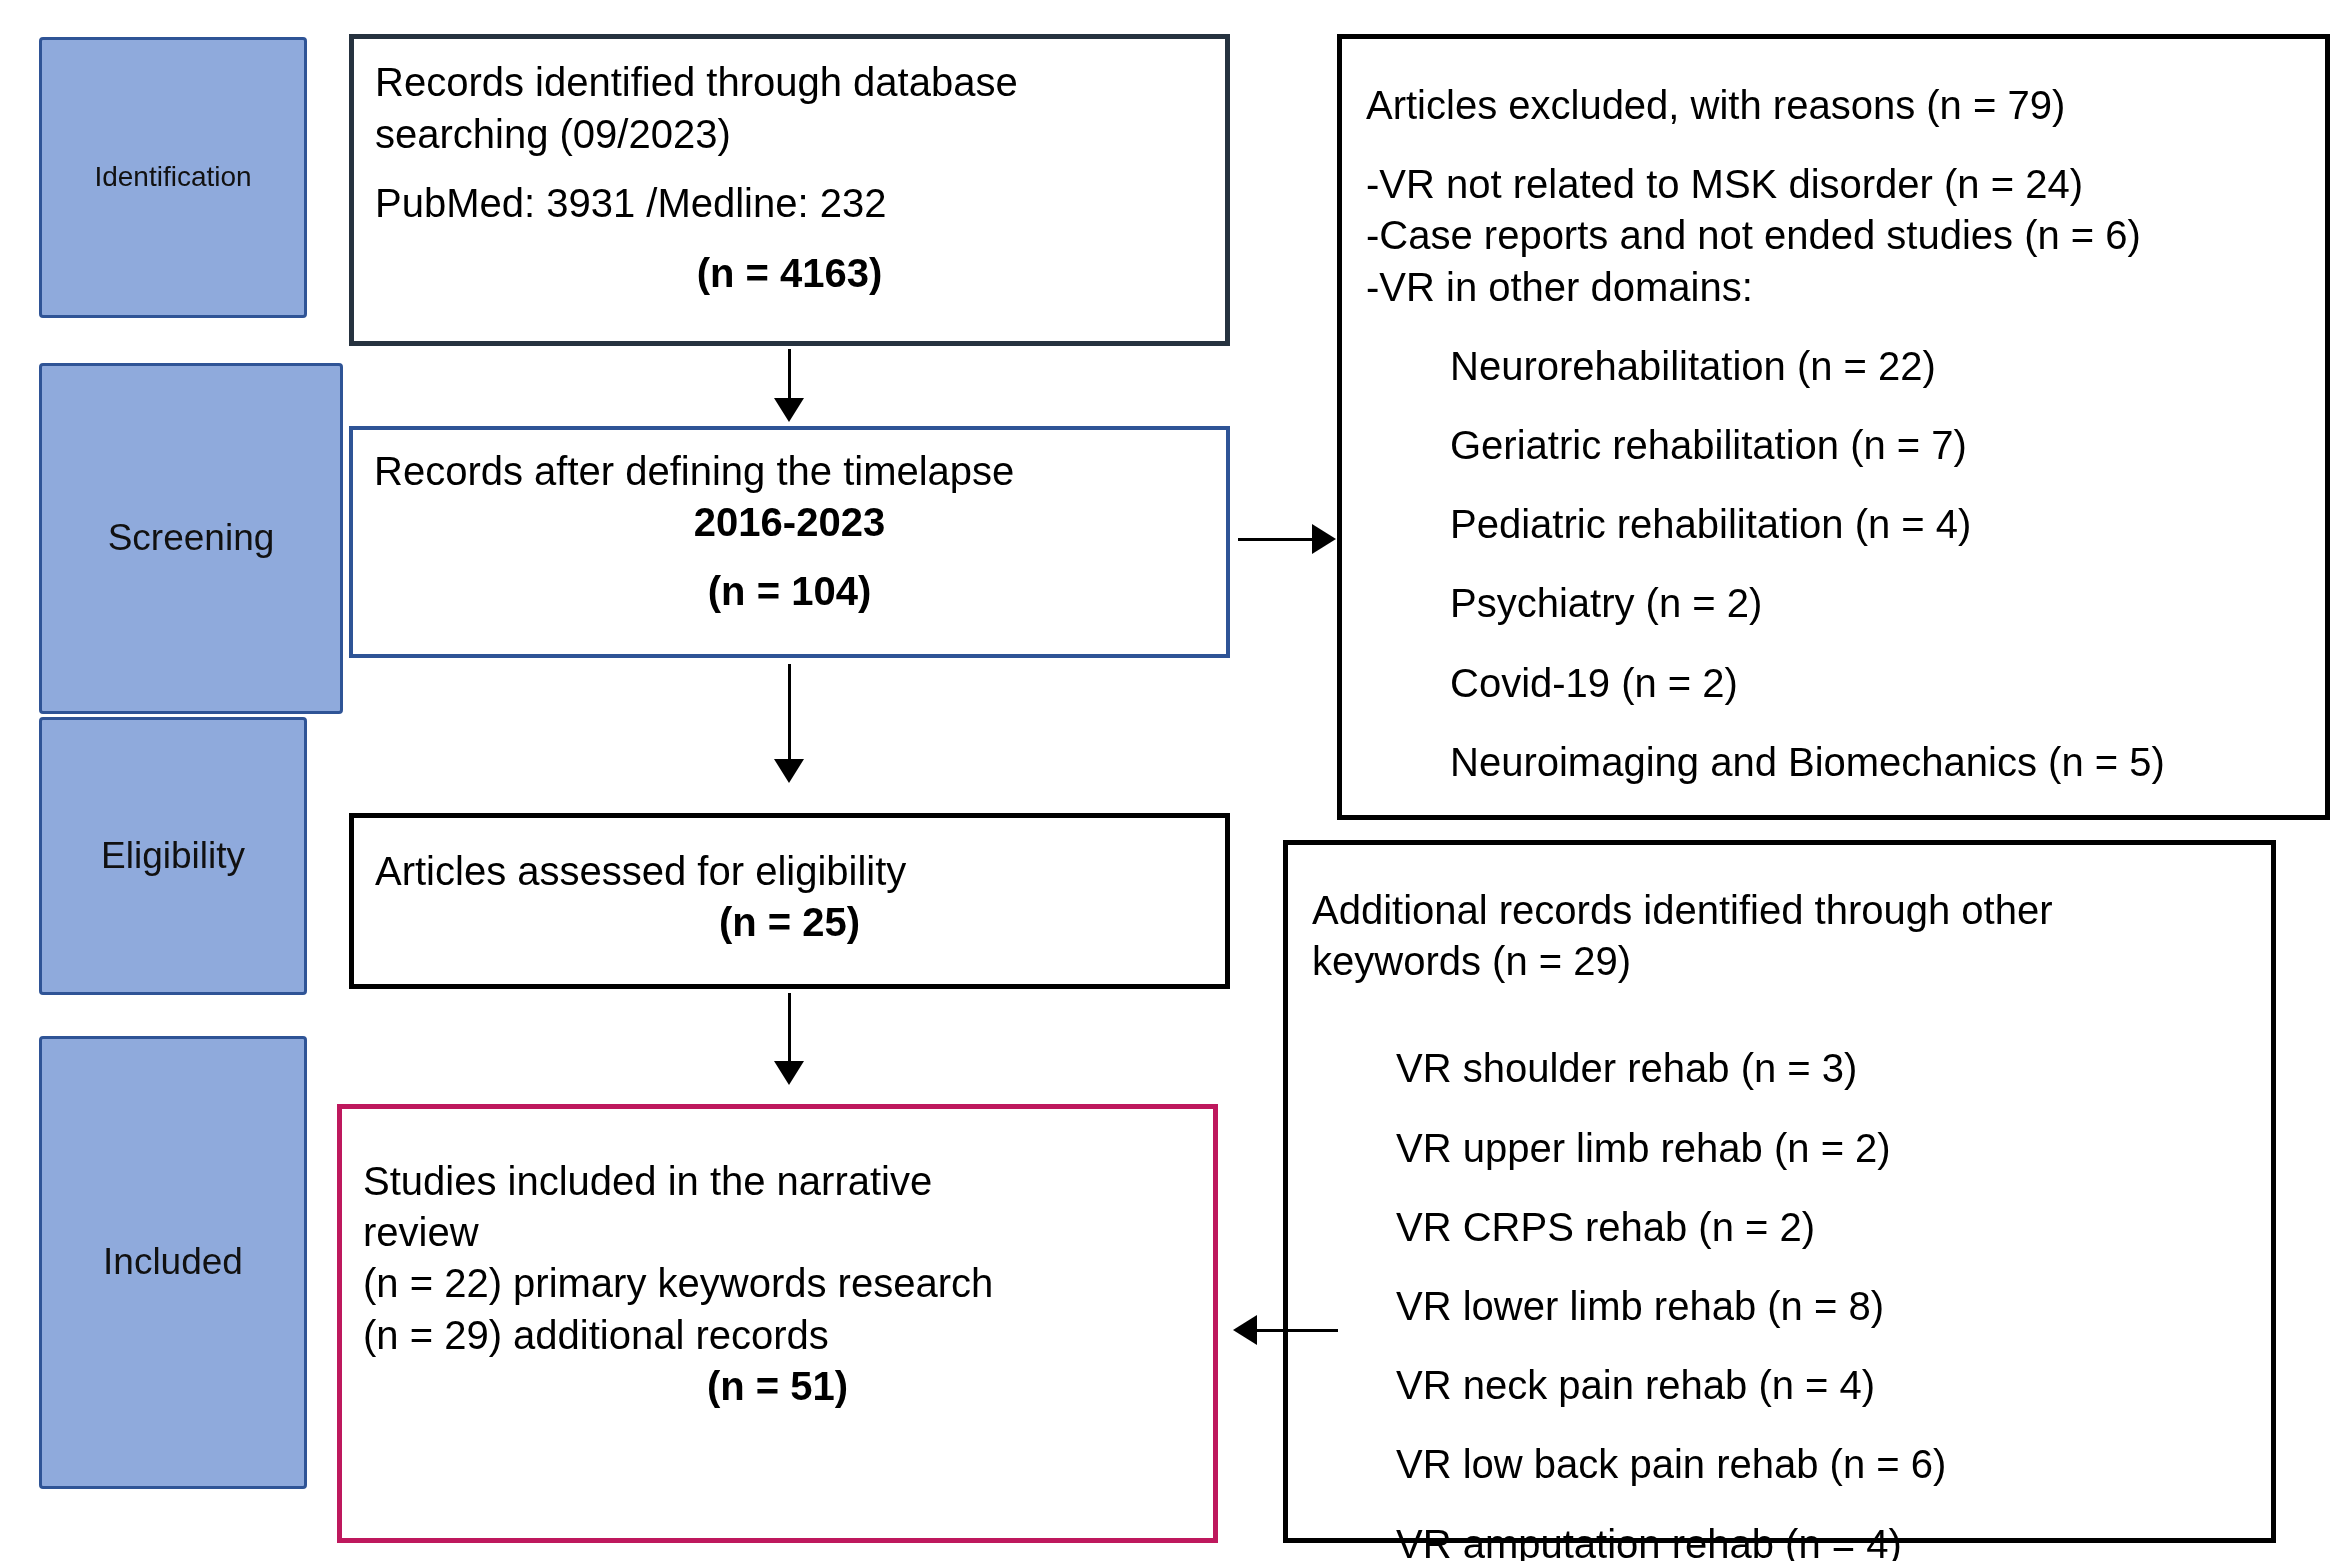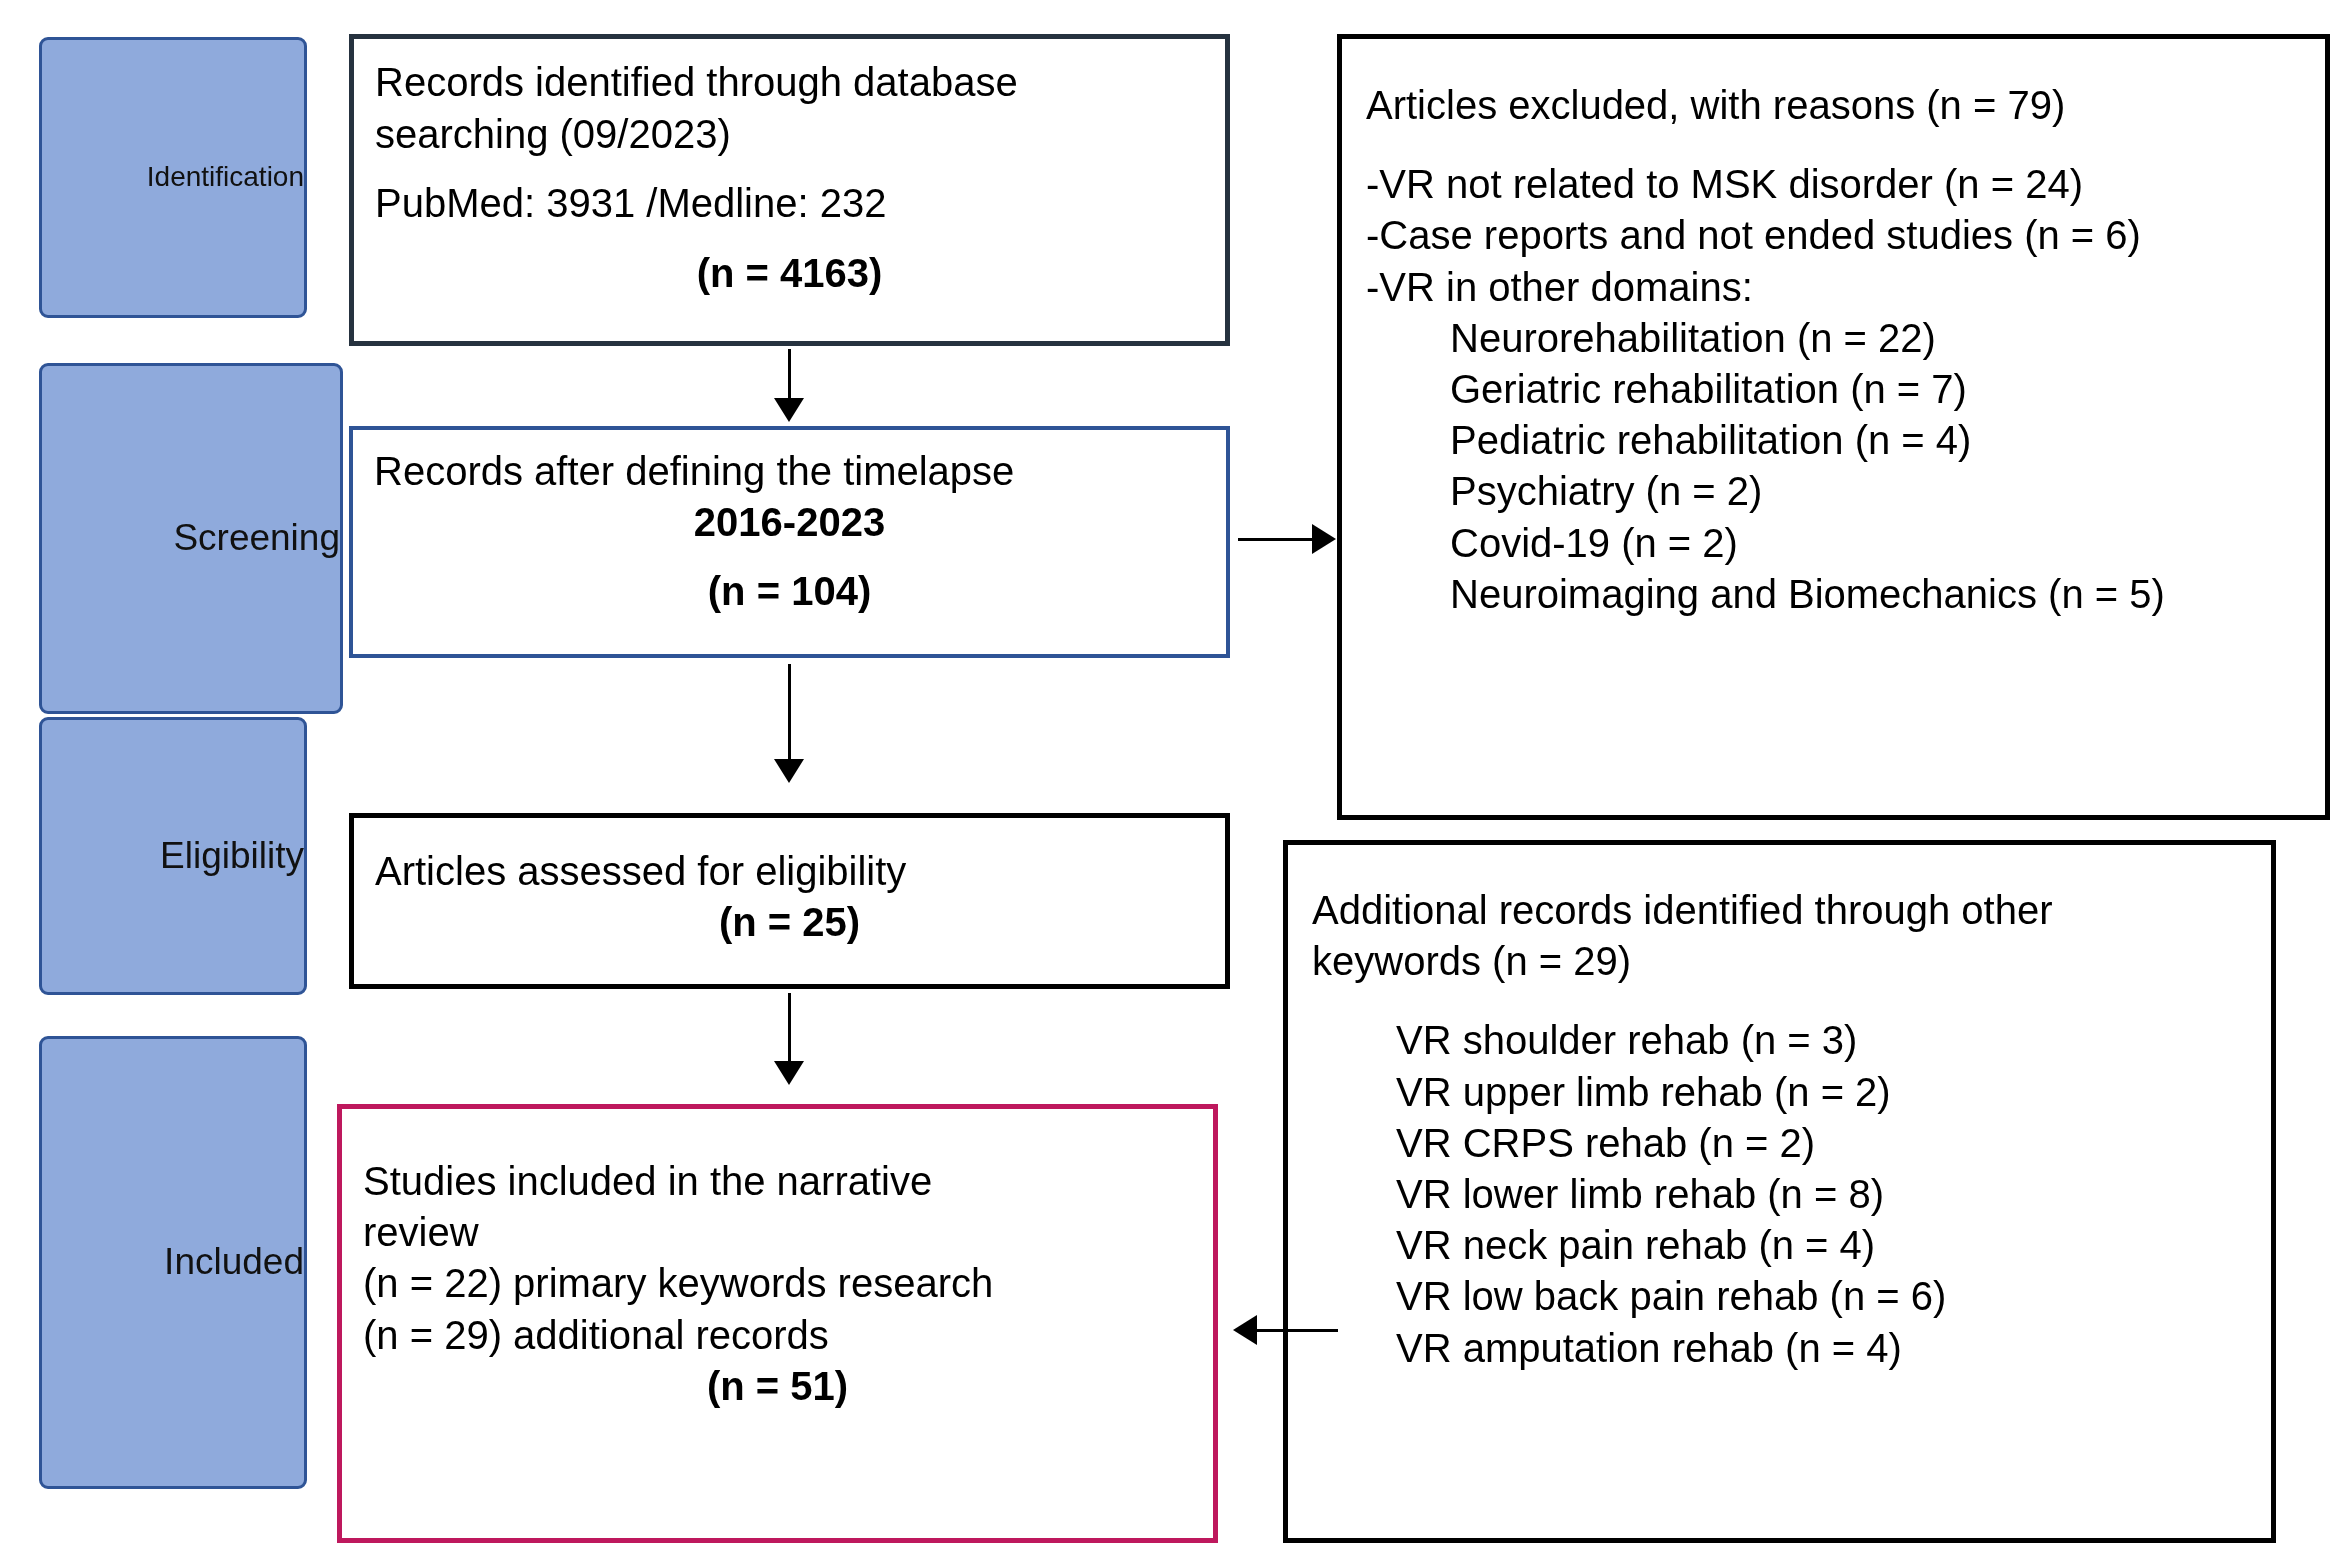--- a/index.html
+++ b/index.html
@@ -6,22 +6,22 @@
   body{
     width:2342px;height:1561px;position:relative;overflow:hidden;
     font-family:"Liberation Sans", sans-serif;
     -webkit-font-smoothing:antialiased;
   }
 
   .stage-pill{
     position:absolute;
     background:#8FAADC;
     border:3.5px solid #2F5496;
-    border-radius:9px;
-    display:flex;align-items:center;justify-content:flex-end;
+    border-radius:4px;
+    display:flex;align-items:center;justify-content:center;
     box-sizing:border-box;
     color:#111111;
     text-align:center;
     line-height:1.1;
   }
   .pill-identification{left:39px;  top:37px;   width:268px; height:281px; font-size:28px;}
   .pill-screening   {left:39px;  top:363px;  width:304px; height:351px; font-size:37px;}
   .pill-eligibility {left:39px;  top:717px; width:268px; height:278px; font-size:37px;}
   .pill-included    {left:39px;  top:1036px; width:268px; height:453px; font-size:37px;}
 
@@ -43,21 +43,21 @@
   }
   .box-additional{
     left:1283px; top:840px; width:993px; height:703px;
     border:5px solid #000000; padding:40px 18.4px 0 24px; font-size:40px;
   }
 
   .ln{margin:0;white-space:nowrap;}
   .ctr{text-align:center;font-weight:bold;}
   .gap-sm{height:18.4px;}
   .gap-md{height:28px;}
-  .indent{padding-left:84px;}
+  .indent{padding-left:84px;margin-top:28px;}
 
   
   .conn{position:absolute;}
   .v-line{background:#000000;width:2.8px;}
   .h-line{background:#000000;height:2.8px;}
   .arrow-down{
     width:0;height:0;border-left:15.6px solid transparent;border-right:15.6px solid transparent;
     border-top:24px solid #000000;position:absolute;
   }
   .arrow-right{

